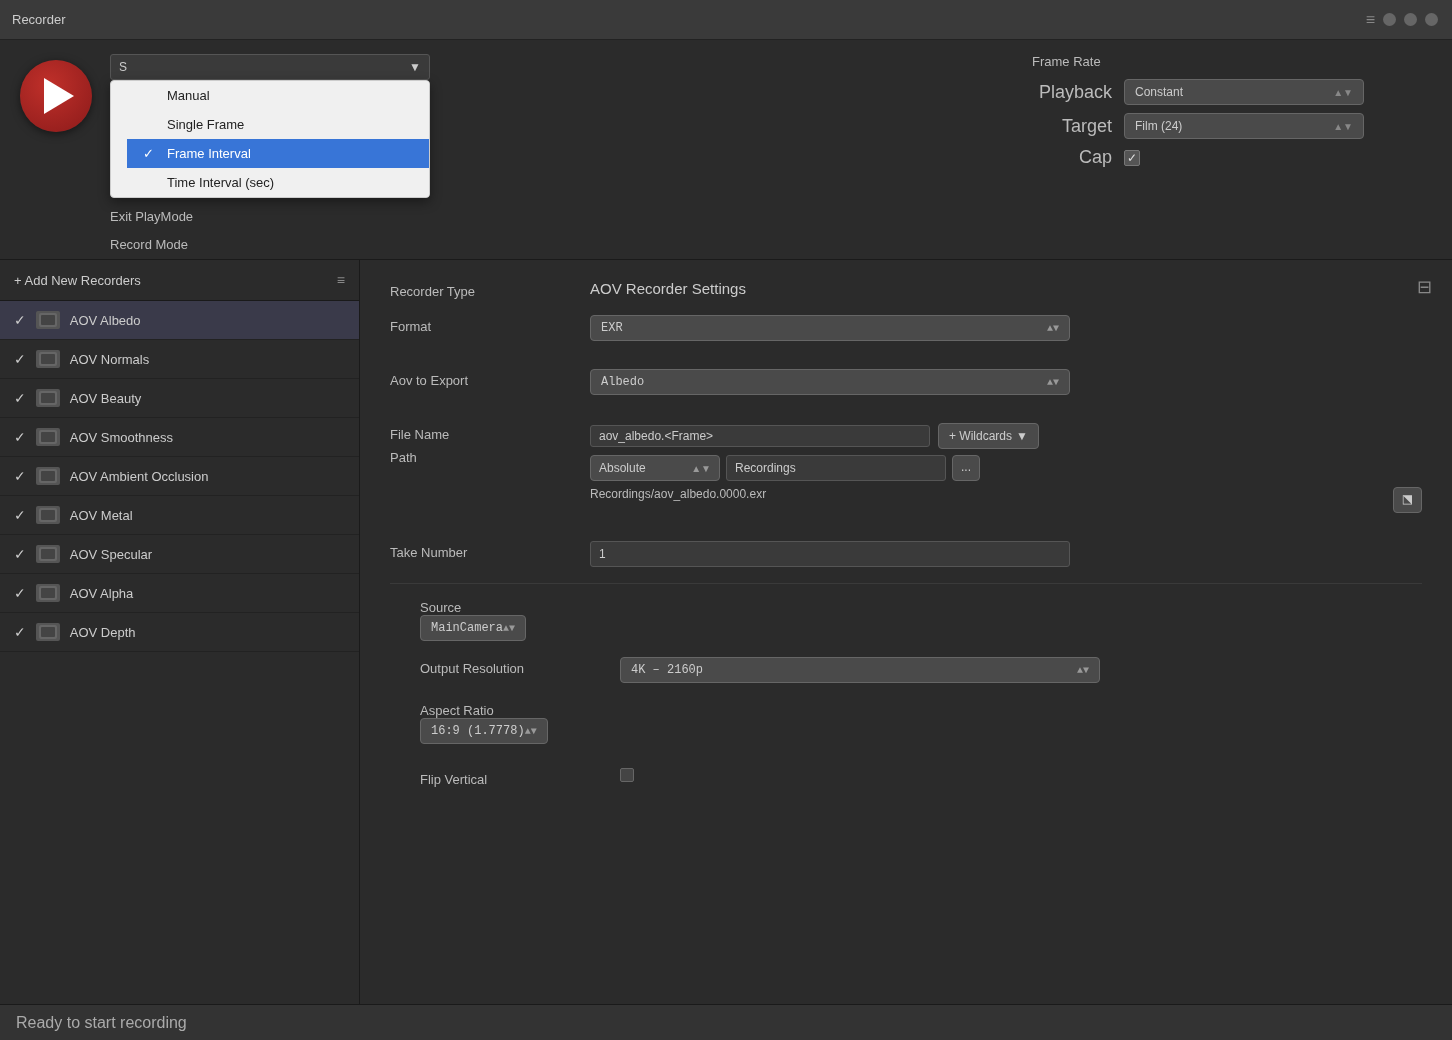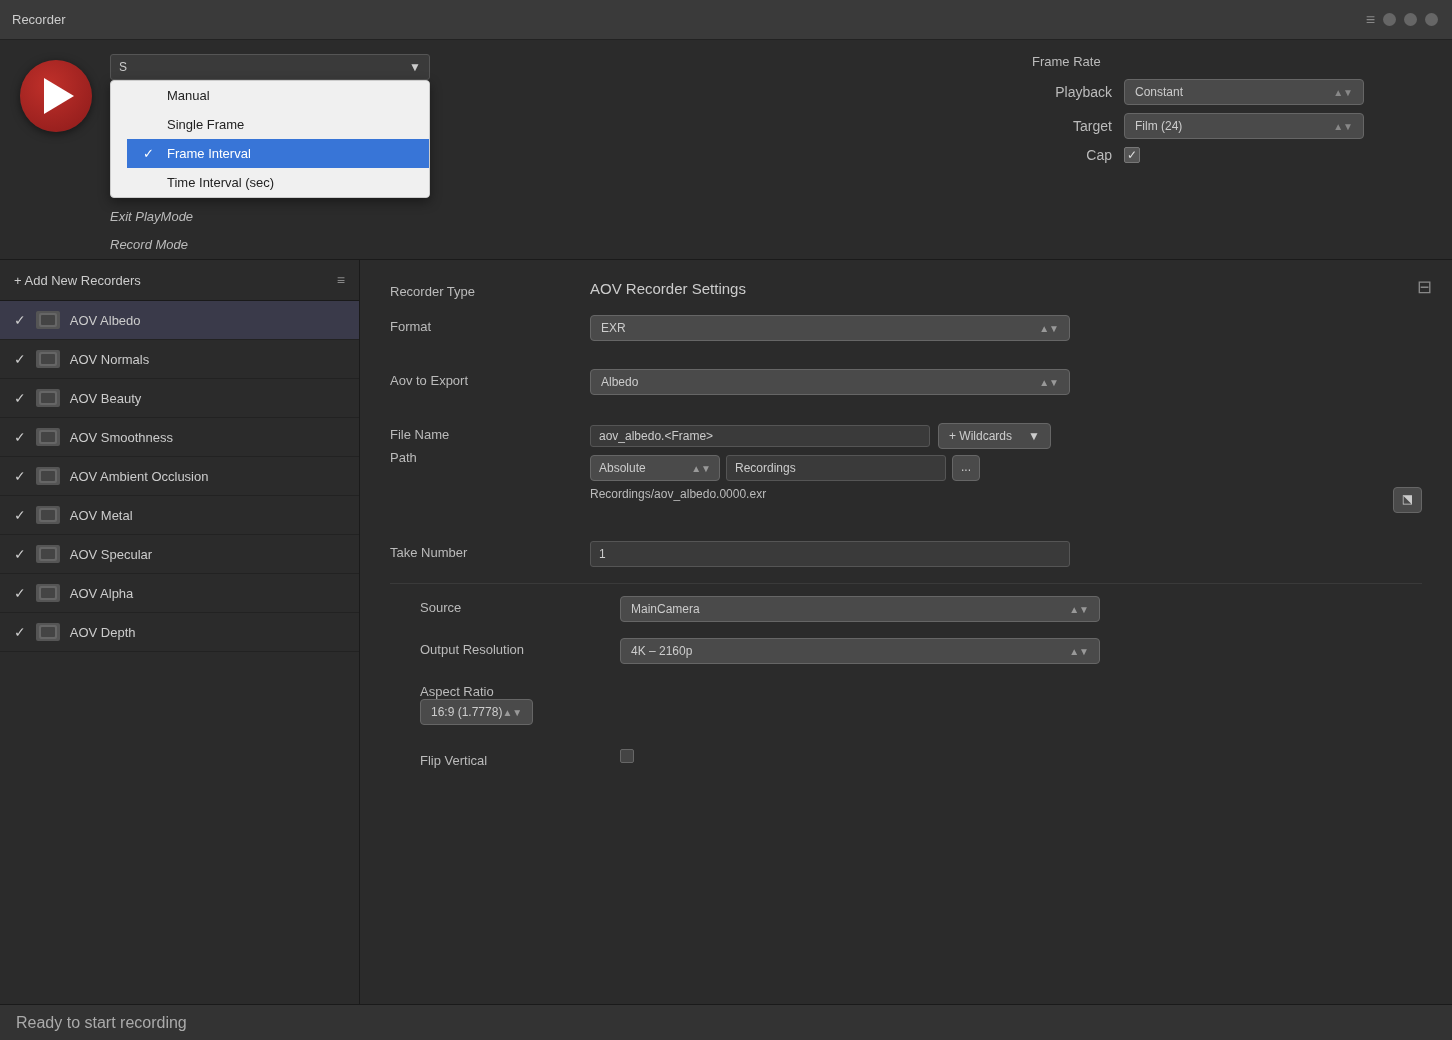--- a/index.html
+++ b/index.html
@@ -105,21 +105,20 @@
     .label-row {
       display: flex;
       flex-direction: column;
       gap: 6px;
       margin-top: 4px;
     }
     .label-text {
       color: #bbb;
       font-size: 13px;
       line-height: 22px;
-      font-style: italic;
     }
 
     
     .dropdown-menu {
       position: absolute;
       top: 26px;
       left: 0;
       width: 320px;
       background: #f0f0f0;
       border: 1px solid #ccc;
@@ -161,21 +160,21 @@
       margin-bottom: 10px;
     }
     .fr-row {
       display: flex;
       align-items: center;
       margin-bottom: 8px;
       gap: 12px;
     }
     .fr-label {
       color: #bbb;
-      font-size: 14px;
+      font-size: 18px;
       width: 80px;
       text-align: right;
     }
     .fr-dropdown {
       background: #4a4a4a;
       border: 1px solid #666;
       border-radius: 4px;
       color: #ccc;
       padding: 4px 10px;
       font-size: 12px;
@@ -312,20 +311,21 @@
       color: #ccc;
       padding: 4px 10px;
       font-size: 12px;
       width: 100%;
       max-width: 480px;
       height: 26px;
       display: flex;
       align-items: center;
       justify-content: space-between;
       cursor: pointer;
+      font-family: Liberation Mono, monospace;
     }
 
     .file-name-row {
       display: flex;
       align-items: center;
       gap: 8px;
       margin-bottom: 6px;
     }
     .file-name-input {
       background: #3a3a3a;
@@ -341,21 +341,21 @@
       background: #4a4a4a;
       border: 1px solid #666;
       border-radius: 4px;
       color: #ccc;
       padding: 4px 10px;
       font-size: 12px;
       height: 26px;
       cursor: pointer;
       display: flex;
       align-items: center;
-      gap: 16px;
+      gap: 4px;
     }
 
     .path-row {
       display: flex;
       align-items: center;
       gap: 6px;
       margin-bottom: 6px;
     }
     .path-type-select {
       background: #4a4a4a;
@@ -715,21 +715,21 @@
 
     <div class="section-row">
       <span class="field-label">Take Number</span>
       <div class="field-value">
         <input class="take-number-input" type="text" value="1" style="">
       </div>
     </div>
 
     <hr class="divider">
 
-    <div class="section-row" style="margin-left:30px;">
+    <div class="section-row" style="margin-left:30px;flex-direction:column;">
       <span class="field-label">Source</span>
       <div class="field-value">
         <div class="select-field">
           <span>MainCamera</span>
           <span class="arrow-down">▲▼</span>
         </div>
       </div>
     </div>
 
     <div class="section-row" style="margin-left:30px;">

